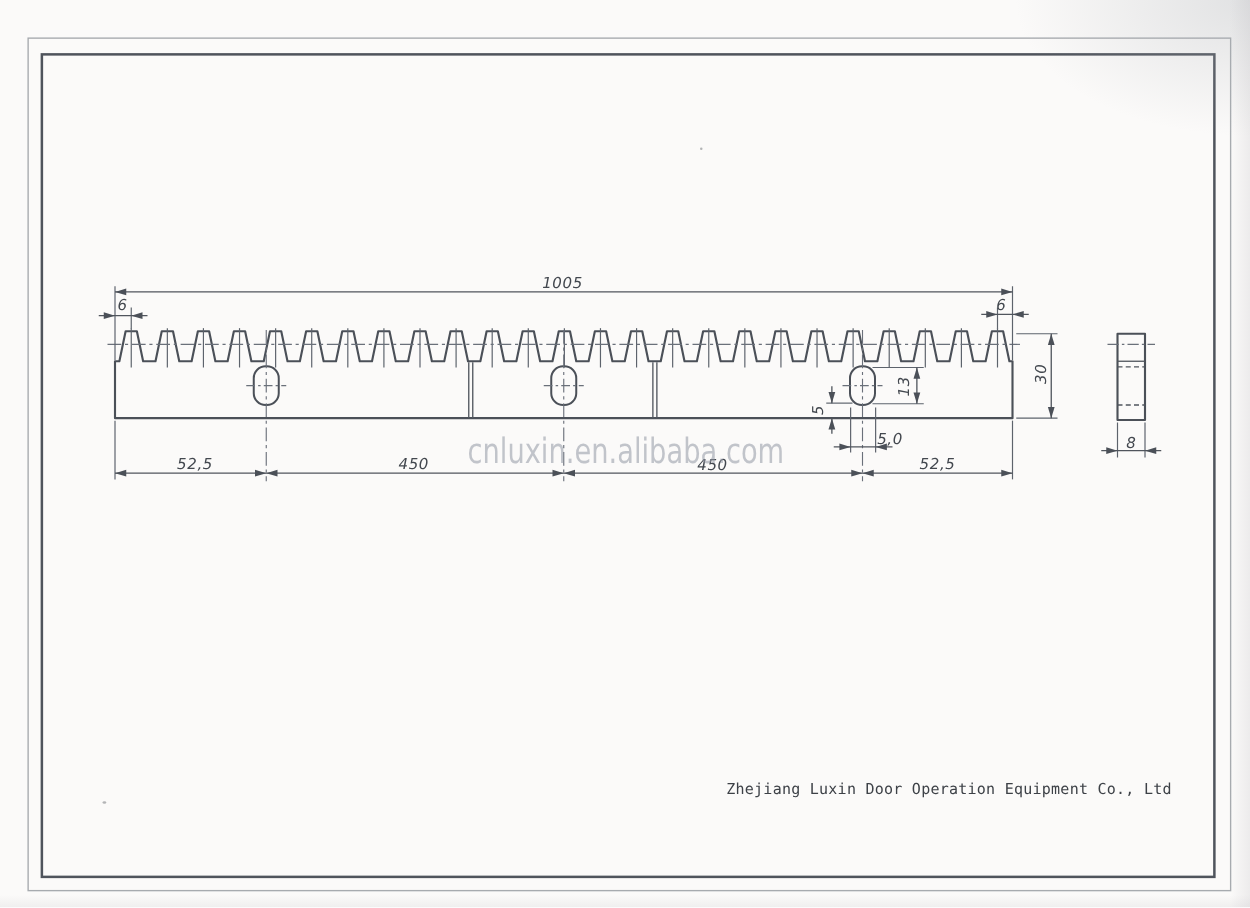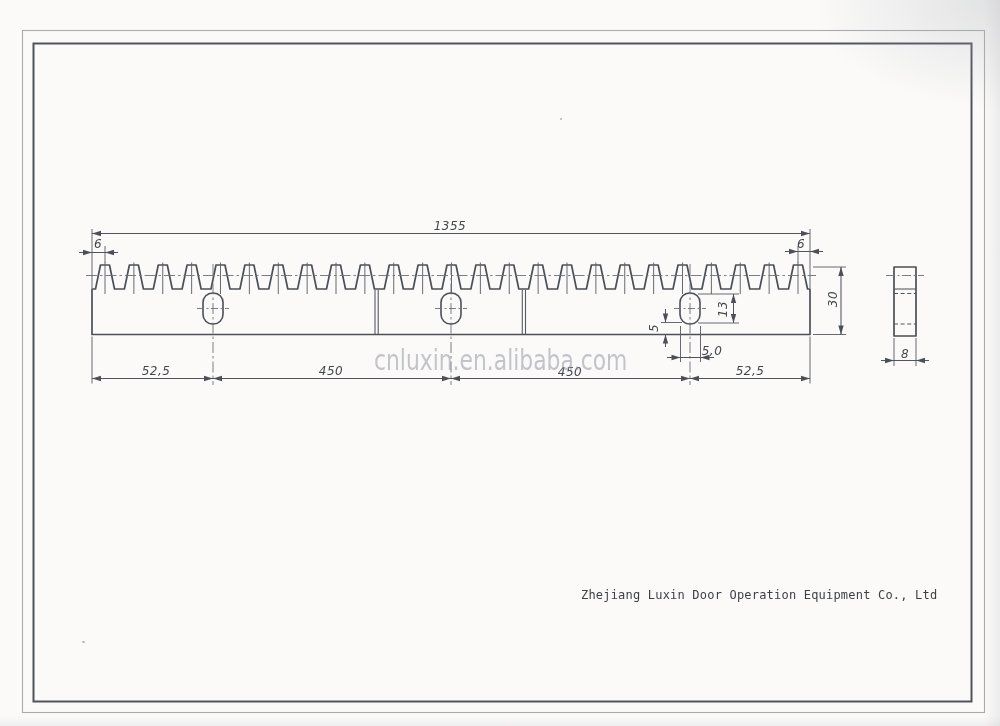--- a/index.html
+++ b/index.html
@@ -21,21 +21,21 @@
   .cl{stroke:#6a707a;stroke-width:0.9;fill:none;}
   .jl{stroke:#565b63;stroke-width:1.1;fill:none;}
   .ar{fill:#4b5058;stroke:none;}
   .b-outer{fill:none;stroke:#a7abaf;stroke-width:1.1;}
   .b-inner{fill:none;stroke:#4f545c;stroke-width:2;}
   .dim{position:absolute;font-style:italic;font-size:12px;color:#43484f;text-align:center;
        letter-spacing:.5px;white-space:nowrap;line-height:14px;}
   .rot{transform:rotate(-90deg);}
   .watermark{position:absolute;left:374px;top:344px;font-size:28px;color:rgba(146,152,164,.55);
        transform:scaleX(.78);transform-origin:0 0;white-space:nowrap;letter-spacing:0;}
-  .company{position:absolute;left:581px;top:588px;font-family:"DejaVu Sans Mono",monospace;
+  .company{position:absolute;left:581px;top:624px;font-family:"DejaVu Sans Mono",monospace;
        font-size:12px;color:#3d4147;white-space:nowrap;letter-spacing:.2px;}
 </style>
 </head>
 <body>
 
 <div id="stage">
   <svg id="svg" width="1000" height="726" viewBox="0 0 1000 726">
       <rect x="22.5" y="30.5" width="962" height="682" class="b-outer"></rect>
       <rect x="33.5" y="43.5" width="938" height="658" class="b-inner"></rect>
       <path d="M 92,334.5 L 92,289 L 95.5,289 L 100.5,265 L 109.5,265 L 114.5,289 L 124.4,289 L 129.4,265 L 138.4,265 L 143.4,289 L 153.3,289 L 158.3,265 L 167.3,265 L 172.3,289 L 182.1,289 L 187.1,265 L 196.1,265 L 201.1,289 L 211.0,289 L 216.0,265 L 225.0,265 L 230.0,289 L 239.9,289 L 244.9,265 L 253.9,265 L 258.9,289 L 268.8,289 L 273.8,265 L 282.8,265 L 287.8,289 L 297.6,289 L 302.6,265 L 311.6,265 L 316.6,289 L 326.5,289 L 331.5,265 L 340.5,265 L 345.5,289 L 355.4,289 L 360.4,265 L 369.4,265 L 374.4,289 L 384.3,289 L 389.3,265 L 398.3,265 L 403.3,289 L 413.1,289 L 418.1,265 L 427.1,265 L 432.1,289 L 442.0,289 L 447.0,265 L 456.0,265 L 461.0,289 L 470.9,289 L 475.9,265 L 484.9,265 L 489.9,289 L 499.8,289 L 504.8,265 L 513.8,265 L 518.8,289 L 528.6,289 L 533.6,265 L 542.6,265 L 547.6,289 L 557.5,289 L 562.5,265 L 571.5,265 L 576.5,289 L 586.4,289 L 591.4,265 L 600.4,265 L 605.4,289 L 615.3,289 L 620.3,265 L 629.3,265 L 634.3,289 L 644.1,289 L 649.1,265 L 658.1,265 L 663.1,289 L 673.0,289 L 678.0,265 L 687.0,265 L 692.0,289 L 701.9,289 L 706.9,265 L 715.9,265 L 720.9,289 L 730.8,289 L 735.8,265 L 744.8,265 L 749.8,289 L 759.6,289 L 764.6,265 L 773.6,265 L 778.6,289 L 788.5,289 L 793.5,265 L 802.5,265 L 807.5,289 L 810,289 L 810,334.5 Z" class="profile"></path>
@@ -127,21 +127,21 @@
       <line x1="894" y1="293.5" x2="916" y2="293.5" class="ln" stroke-dasharray="4,2.6"></line>
       <line x1="894" y1="324" x2="916" y2="324" class="ln" stroke-dasharray="4,2.6"></line>
       <line x1="886" y1="275.5" x2="924" y2="275.5" class="cl" stroke-dasharray="9,2.5,2,2.5"></line>
       <line x1="894" y1="338" x2="894" y2="366" class="thin"></line>
       <line x1="916" y1="338" x2="916" y2="366" class="thin"></line>
       <line x1="881" y1="360.5" x2="929" y2="360.5" class="ln"></line>
       <polygon points="894,360.5 885,363.2 885,357.8" class="ar"></polygon>
       <polygon points="916,360.5 925,357.8 925,363.2" class="ar"></polygon>
     </svg>
 
-  <span class="dim" style="left:420px;top:219px;width:60px;">1355</span>
+  <span class="dim" style="left:420px;top:219px;width:60px;">1005</span>
   <span class="dim" style="left:88px;top:237px;width:20px;">6</span>
   <span class="dim" style="left:791px;top:237px;width:20px;">6</span>
   <span class="dim rot" style="left:820px;top:292px;width:26px;">30</span>
   <span class="dim rot" style="left:710px;top:302px;width:26px;">13</span>
   <span class="dim rot" style="left:642px;top:321px;width:24px;">5</span>
   <span class="dim" style="left:692px;top:344px;width:40px;">5,0</span>
   <span class="dim" style="left:126px;top:364px;width:60px;">52,5</span>
   <span class="dim" style="left:306px;top:364px;width:50px;">450</span>
   <span class="dim" style="left:545px;top:365px;width:50px;">450</span>
   <span class="dim" style="left:720px;top:364px;width:60px;">52,5</span>

